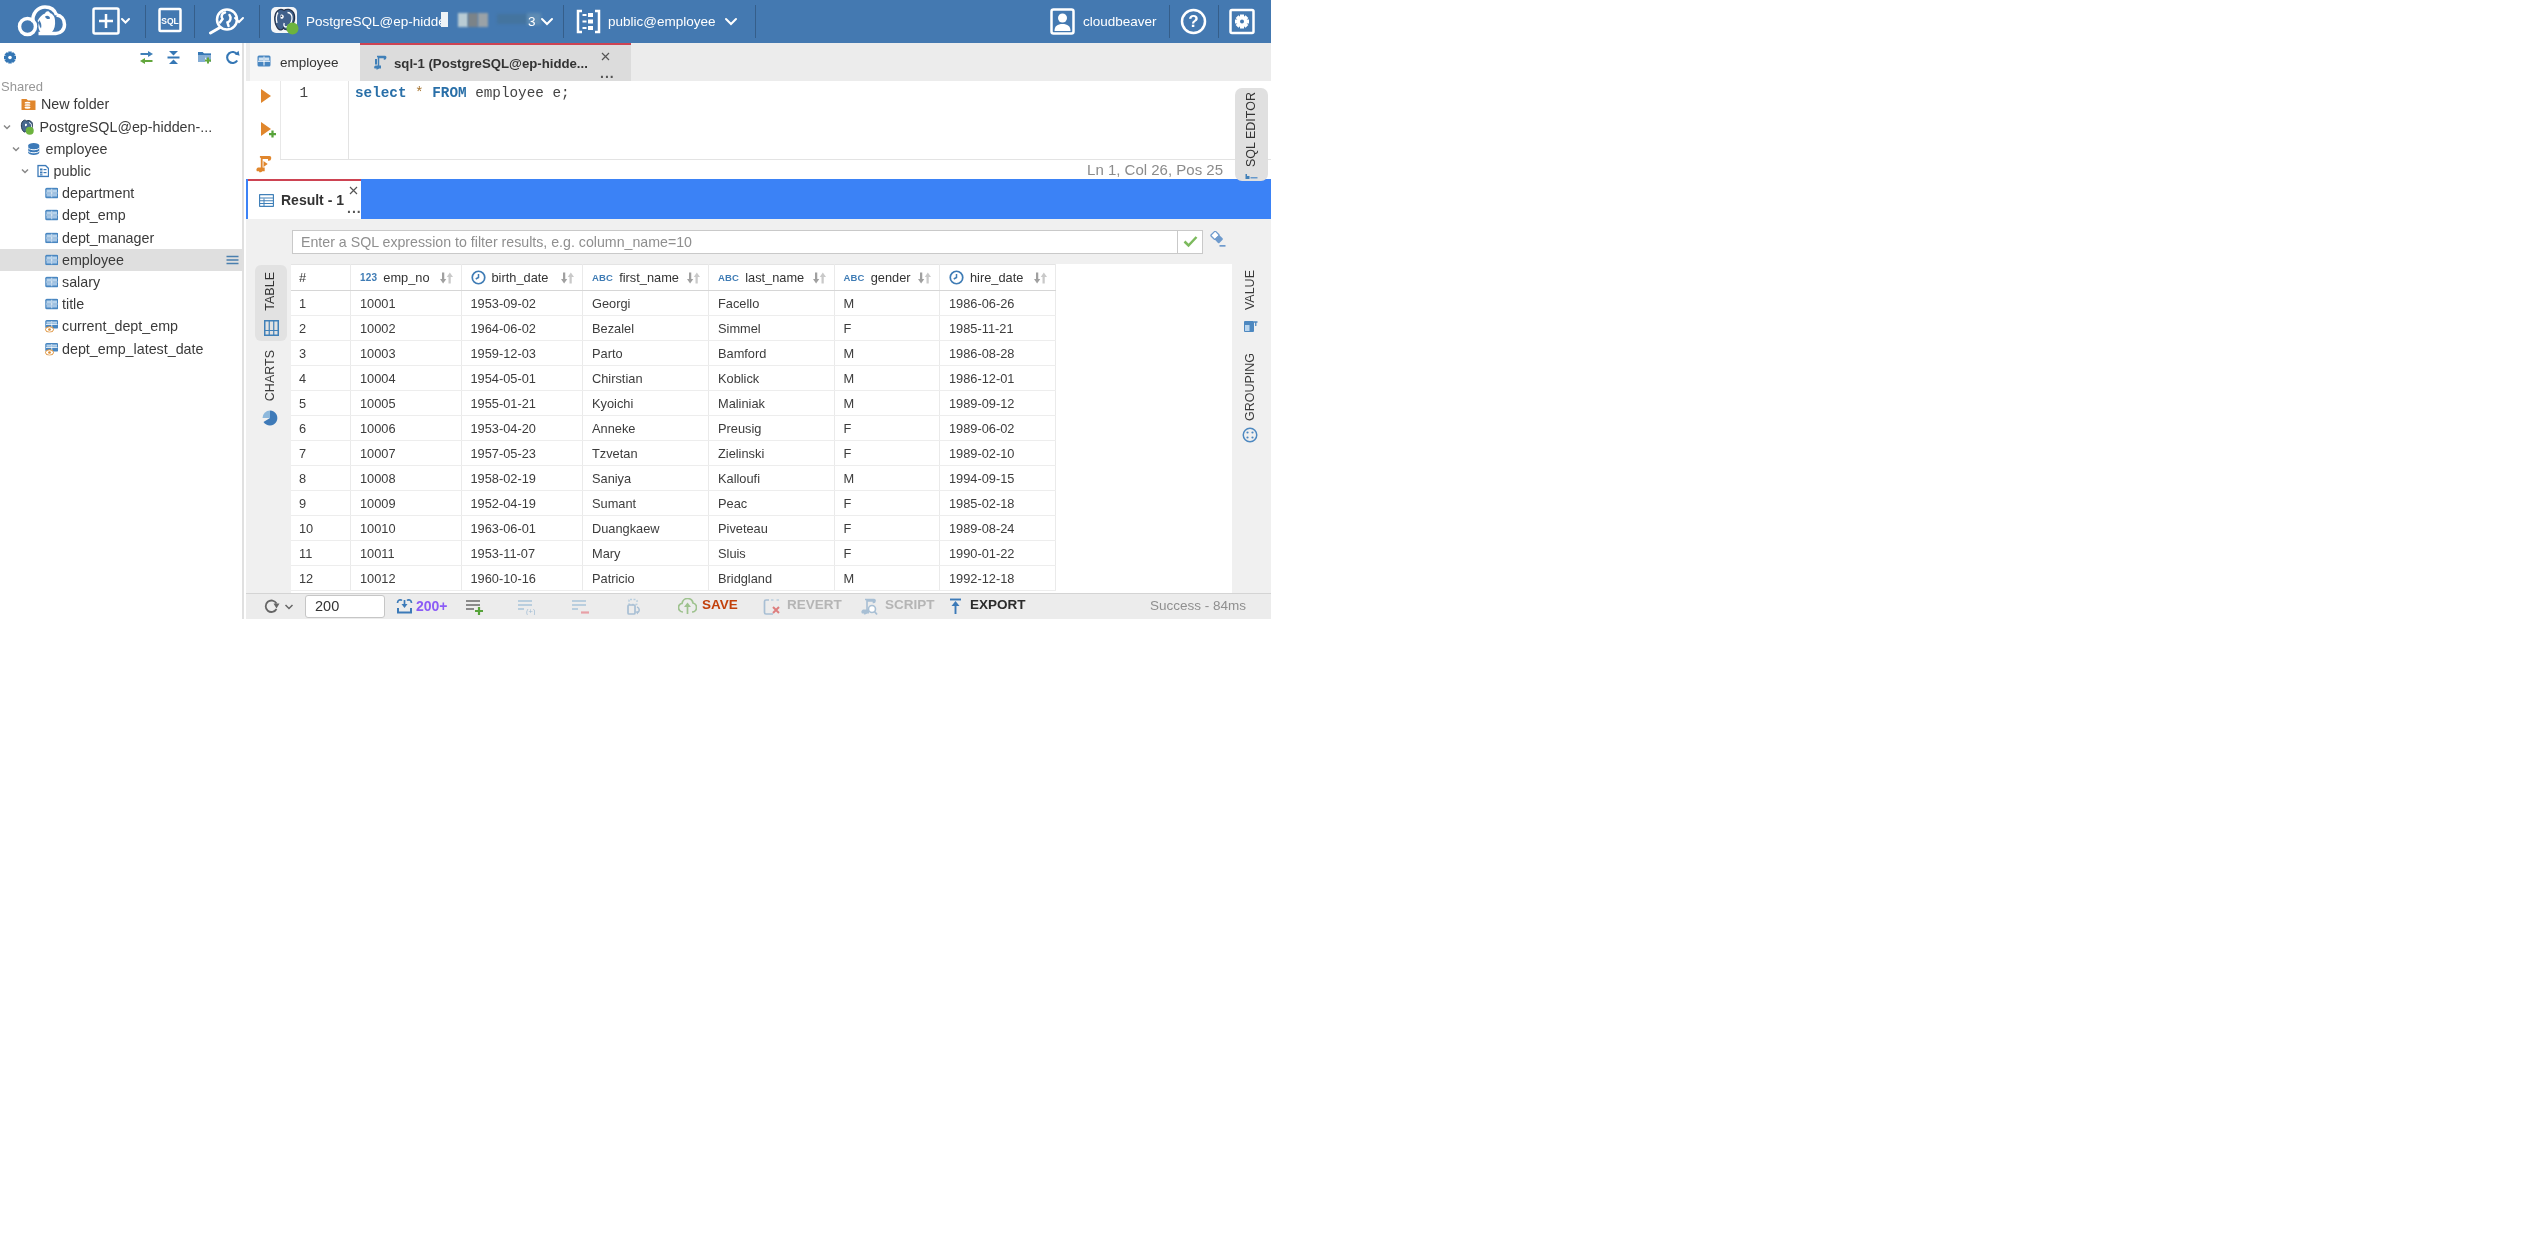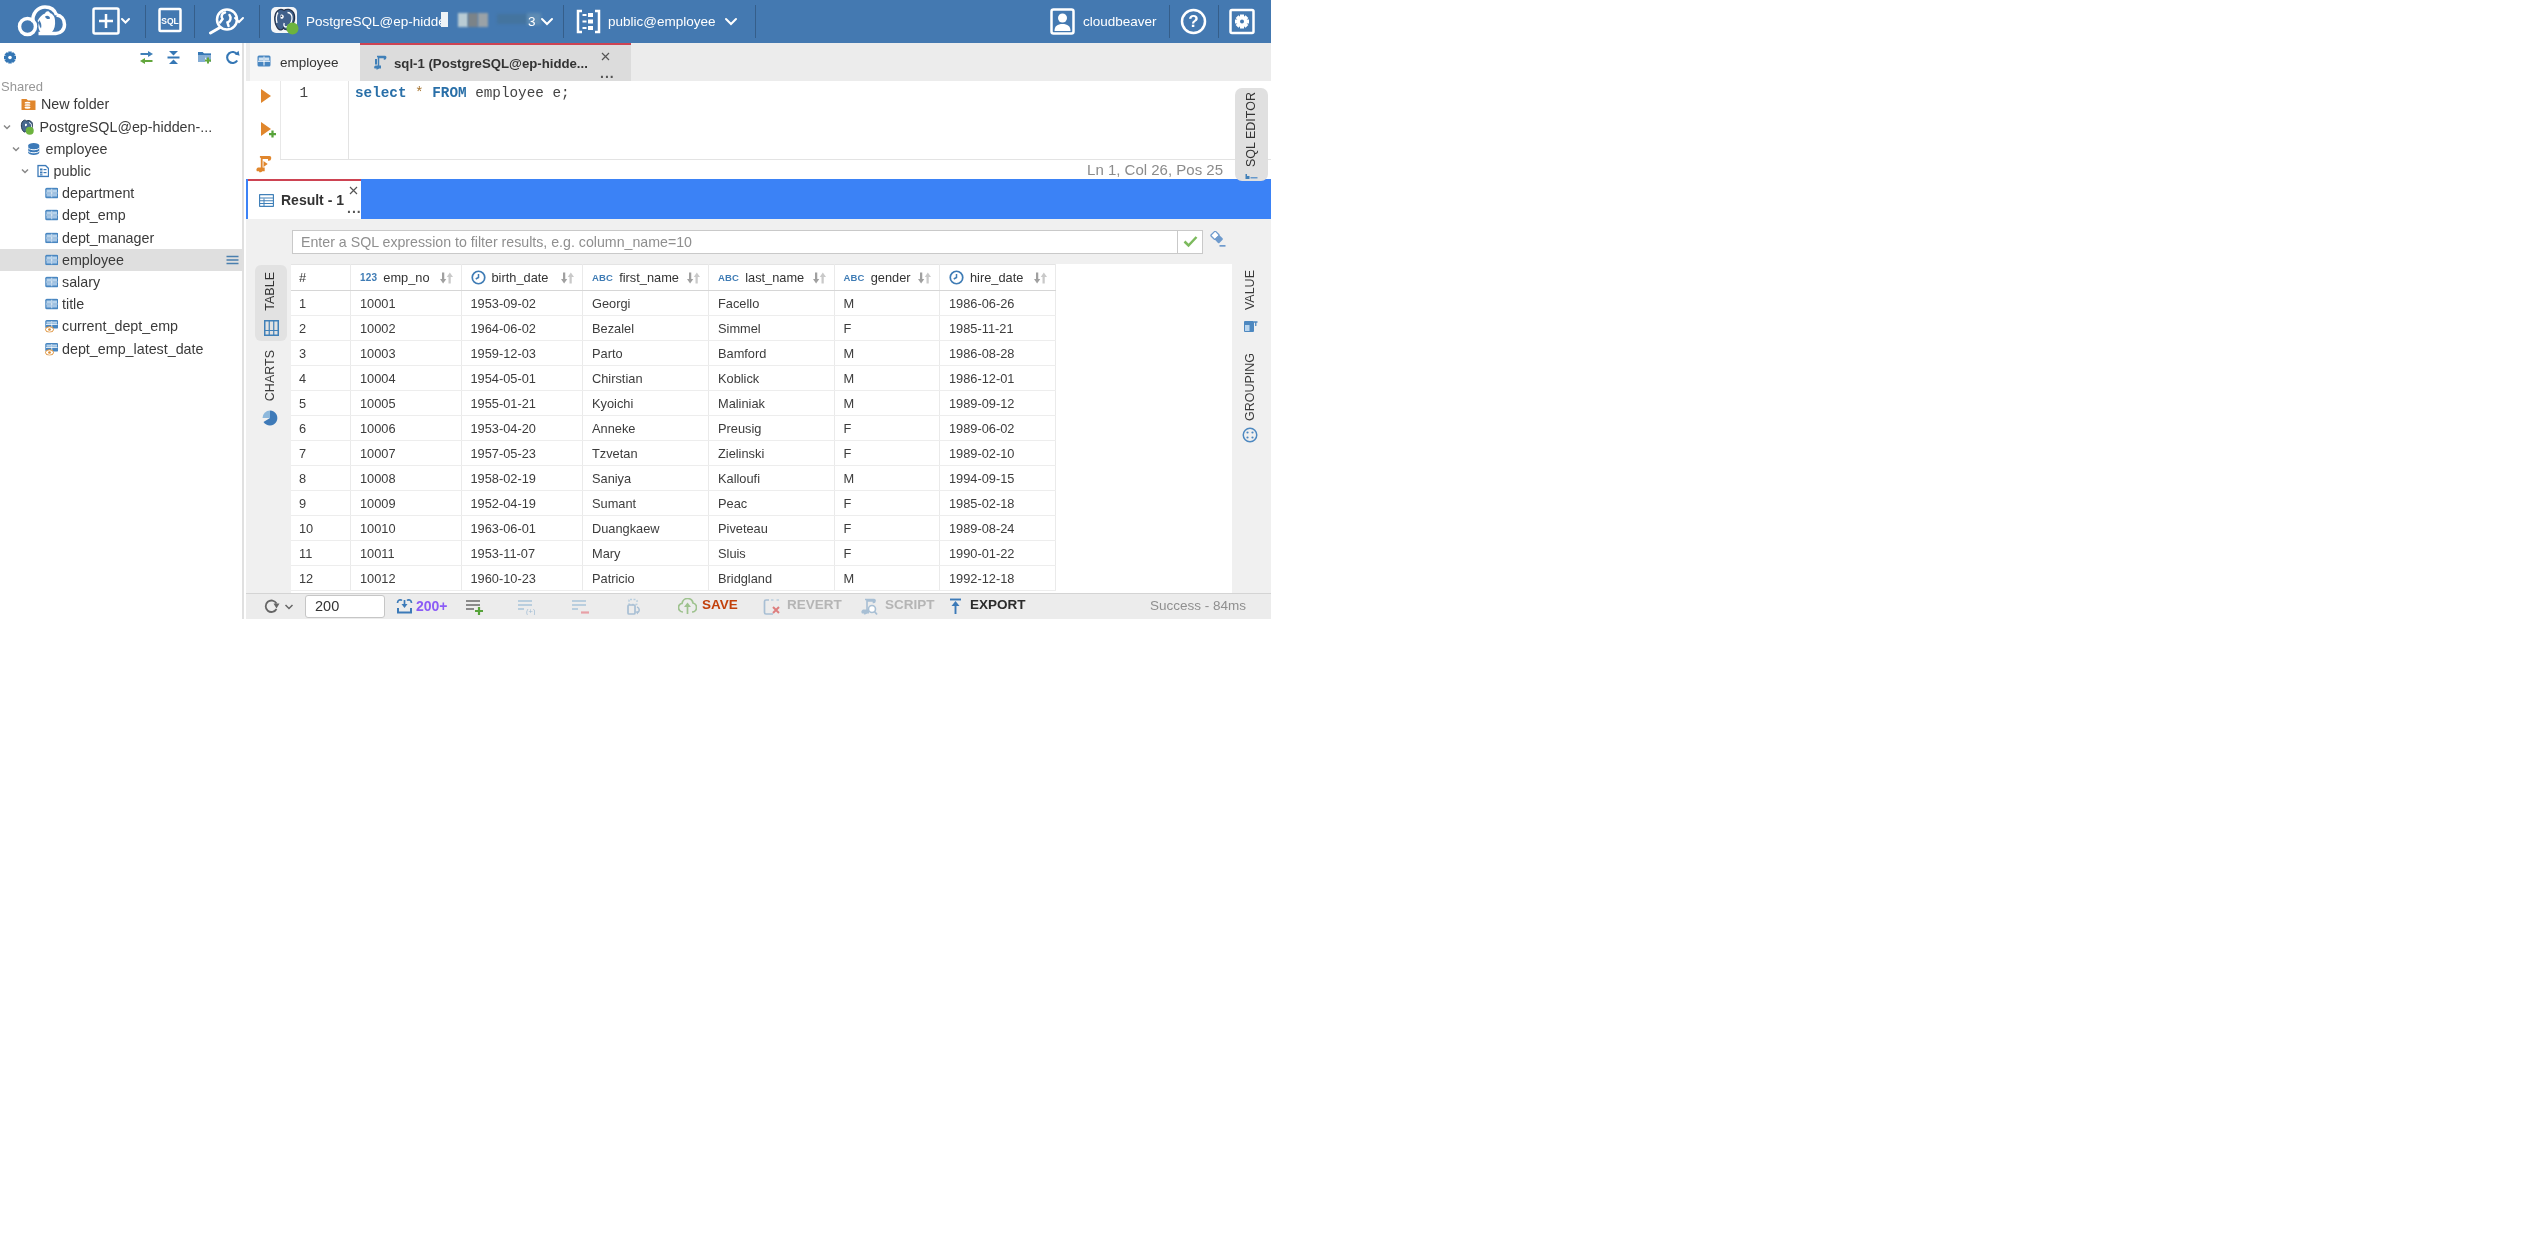--- a/index.html
+++ b/index.html
@@ -643,21 +643,21 @@
               <td>10011</td>
               <td>1953-11-07</td>
               <td>Mary</td>
               <td>Sluis</td>
               <td>F</td>
               <td>1990-01-22</td>
             </tr>
 <tr>
               <td>12</td>
               <td>10012</td>
-              <td>1960-10-23</td>
+              <td>1960-10-16</td>
               <td>Patricio</td>
               <td>Bridgland</td>
               <td>M</td>
               <td>1992-12-18</td>
             </tr>
 </tbody>
 </table>
     </div>
     <div id="leftstrip">
       <div class="abs" style="left:9px;top:0.5px;width:31.5px;height:76px;background:#e2e2e2;border-radius:6px">

